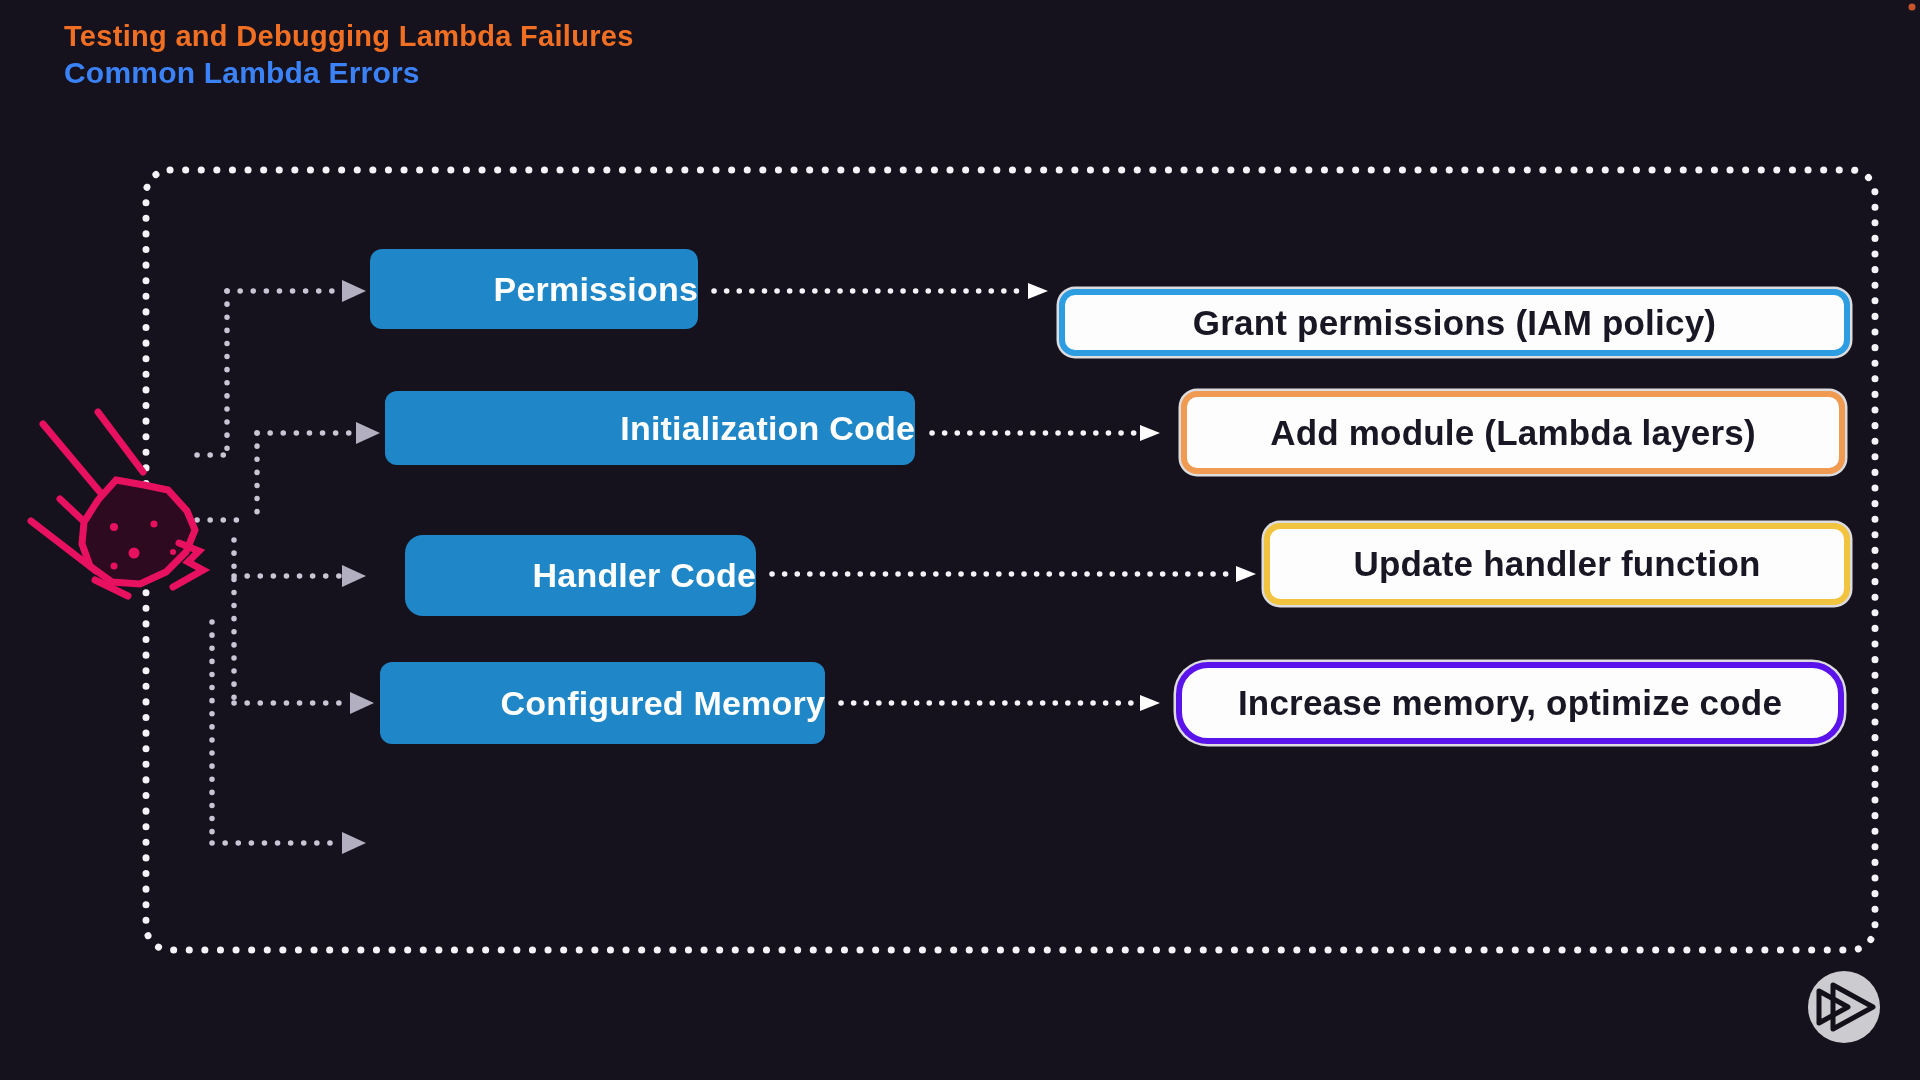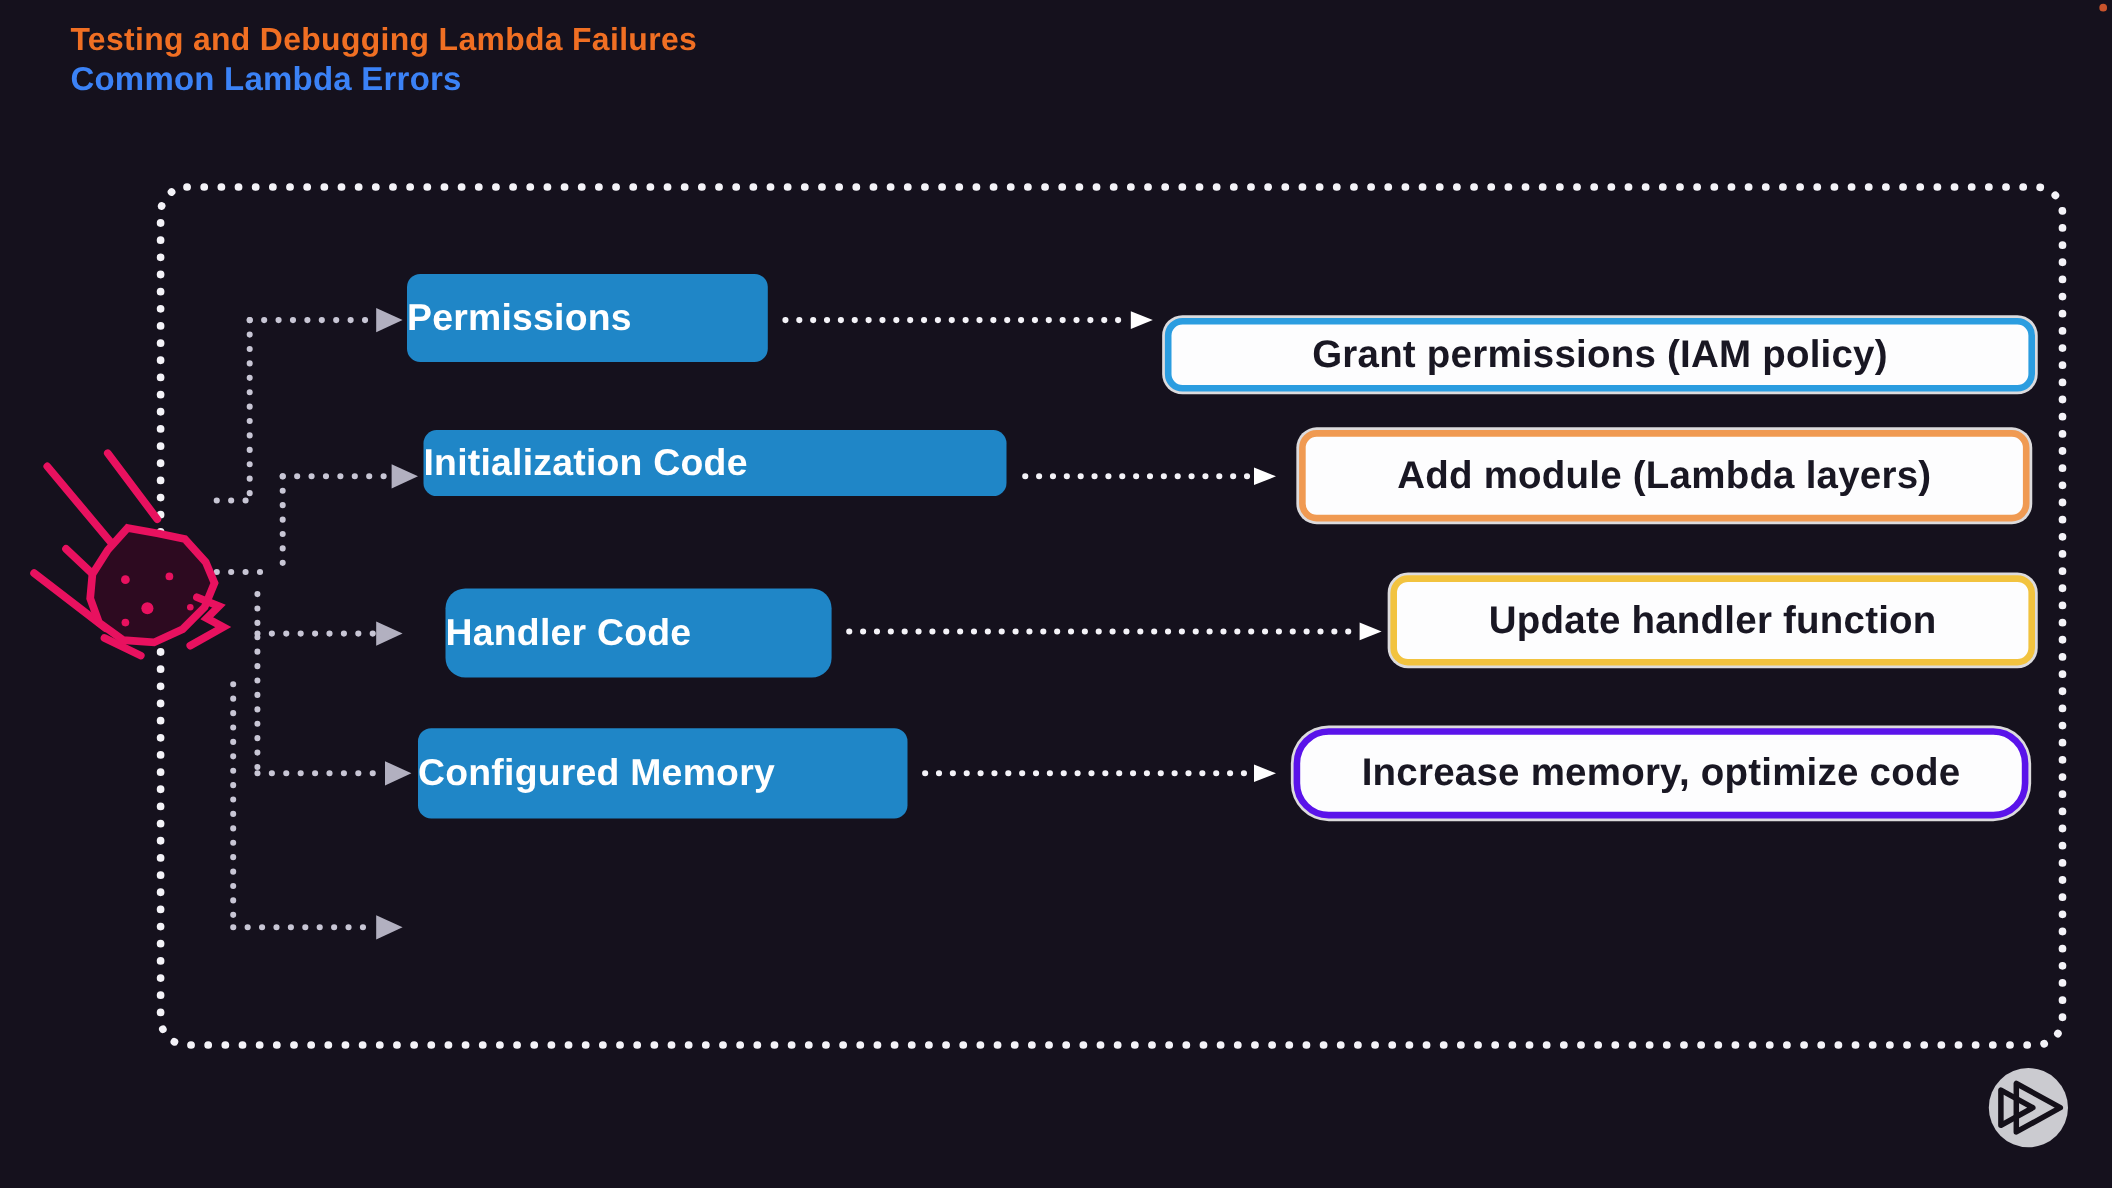--- a/index.html
+++ b/index.html
@@ -22,37 +22,37 @@
     font-size:30px;font-weight:bold;
     color:#3b82f6;letter-spacing:.2px;text-align:center;
   }
   
   #overlay{position:absolute;left:0;top:0;}
   
   .error-box{
     position:absolute;
     background:#1f86c7;
     border-radius:12px;
-    display:flex;align-items:center;justify-content:flex-start;
+    display:flex;align-items:center;justify-content:flex-end;
     color:#ffffff;font-size:34px;font-weight:bold;
     letter-spacing:.2px;
   }
   .fix-box{
     position:absolute;
     background:#fdfdfe;
     border:6px solid #888;
     border-radius:16px;
     box-sizing:border-box;
     box-shadow:0 0 0 2.5px rgba(255,255,255,.85);
     display:flex;align-items:center;justify-content:center;
     color:#191723;font-size:35px;font-weight:bold;
     letter-spacing:.2px;
   }
   .e1{left:370px;top:249px;width:328px;height:80px;}
-  .e2{left:385px;top:391px;width:530px;height:60px;}
+  .e2{left:385px;top:391px;width:530px;height:74px;}
   .e3{left:405px;top:535px;width:351px;height:81px;border-radius:18px;}
   .e4{left:380px;top:662px;width:445px;height:82px;}
   .f1{left:1059px;top:251px;width:791px;height:67px;margin-top:38px;}
   .f2{left:1181px;top:391px;width:664px;height:83px;}
   .f3{left:1264px;top:523px;width:586px;height:82px;text-align:center;}
   .f4{left:1176px;top:662px;width:668px;height:82px;}
 </style>
 </head>
 <body>
 

